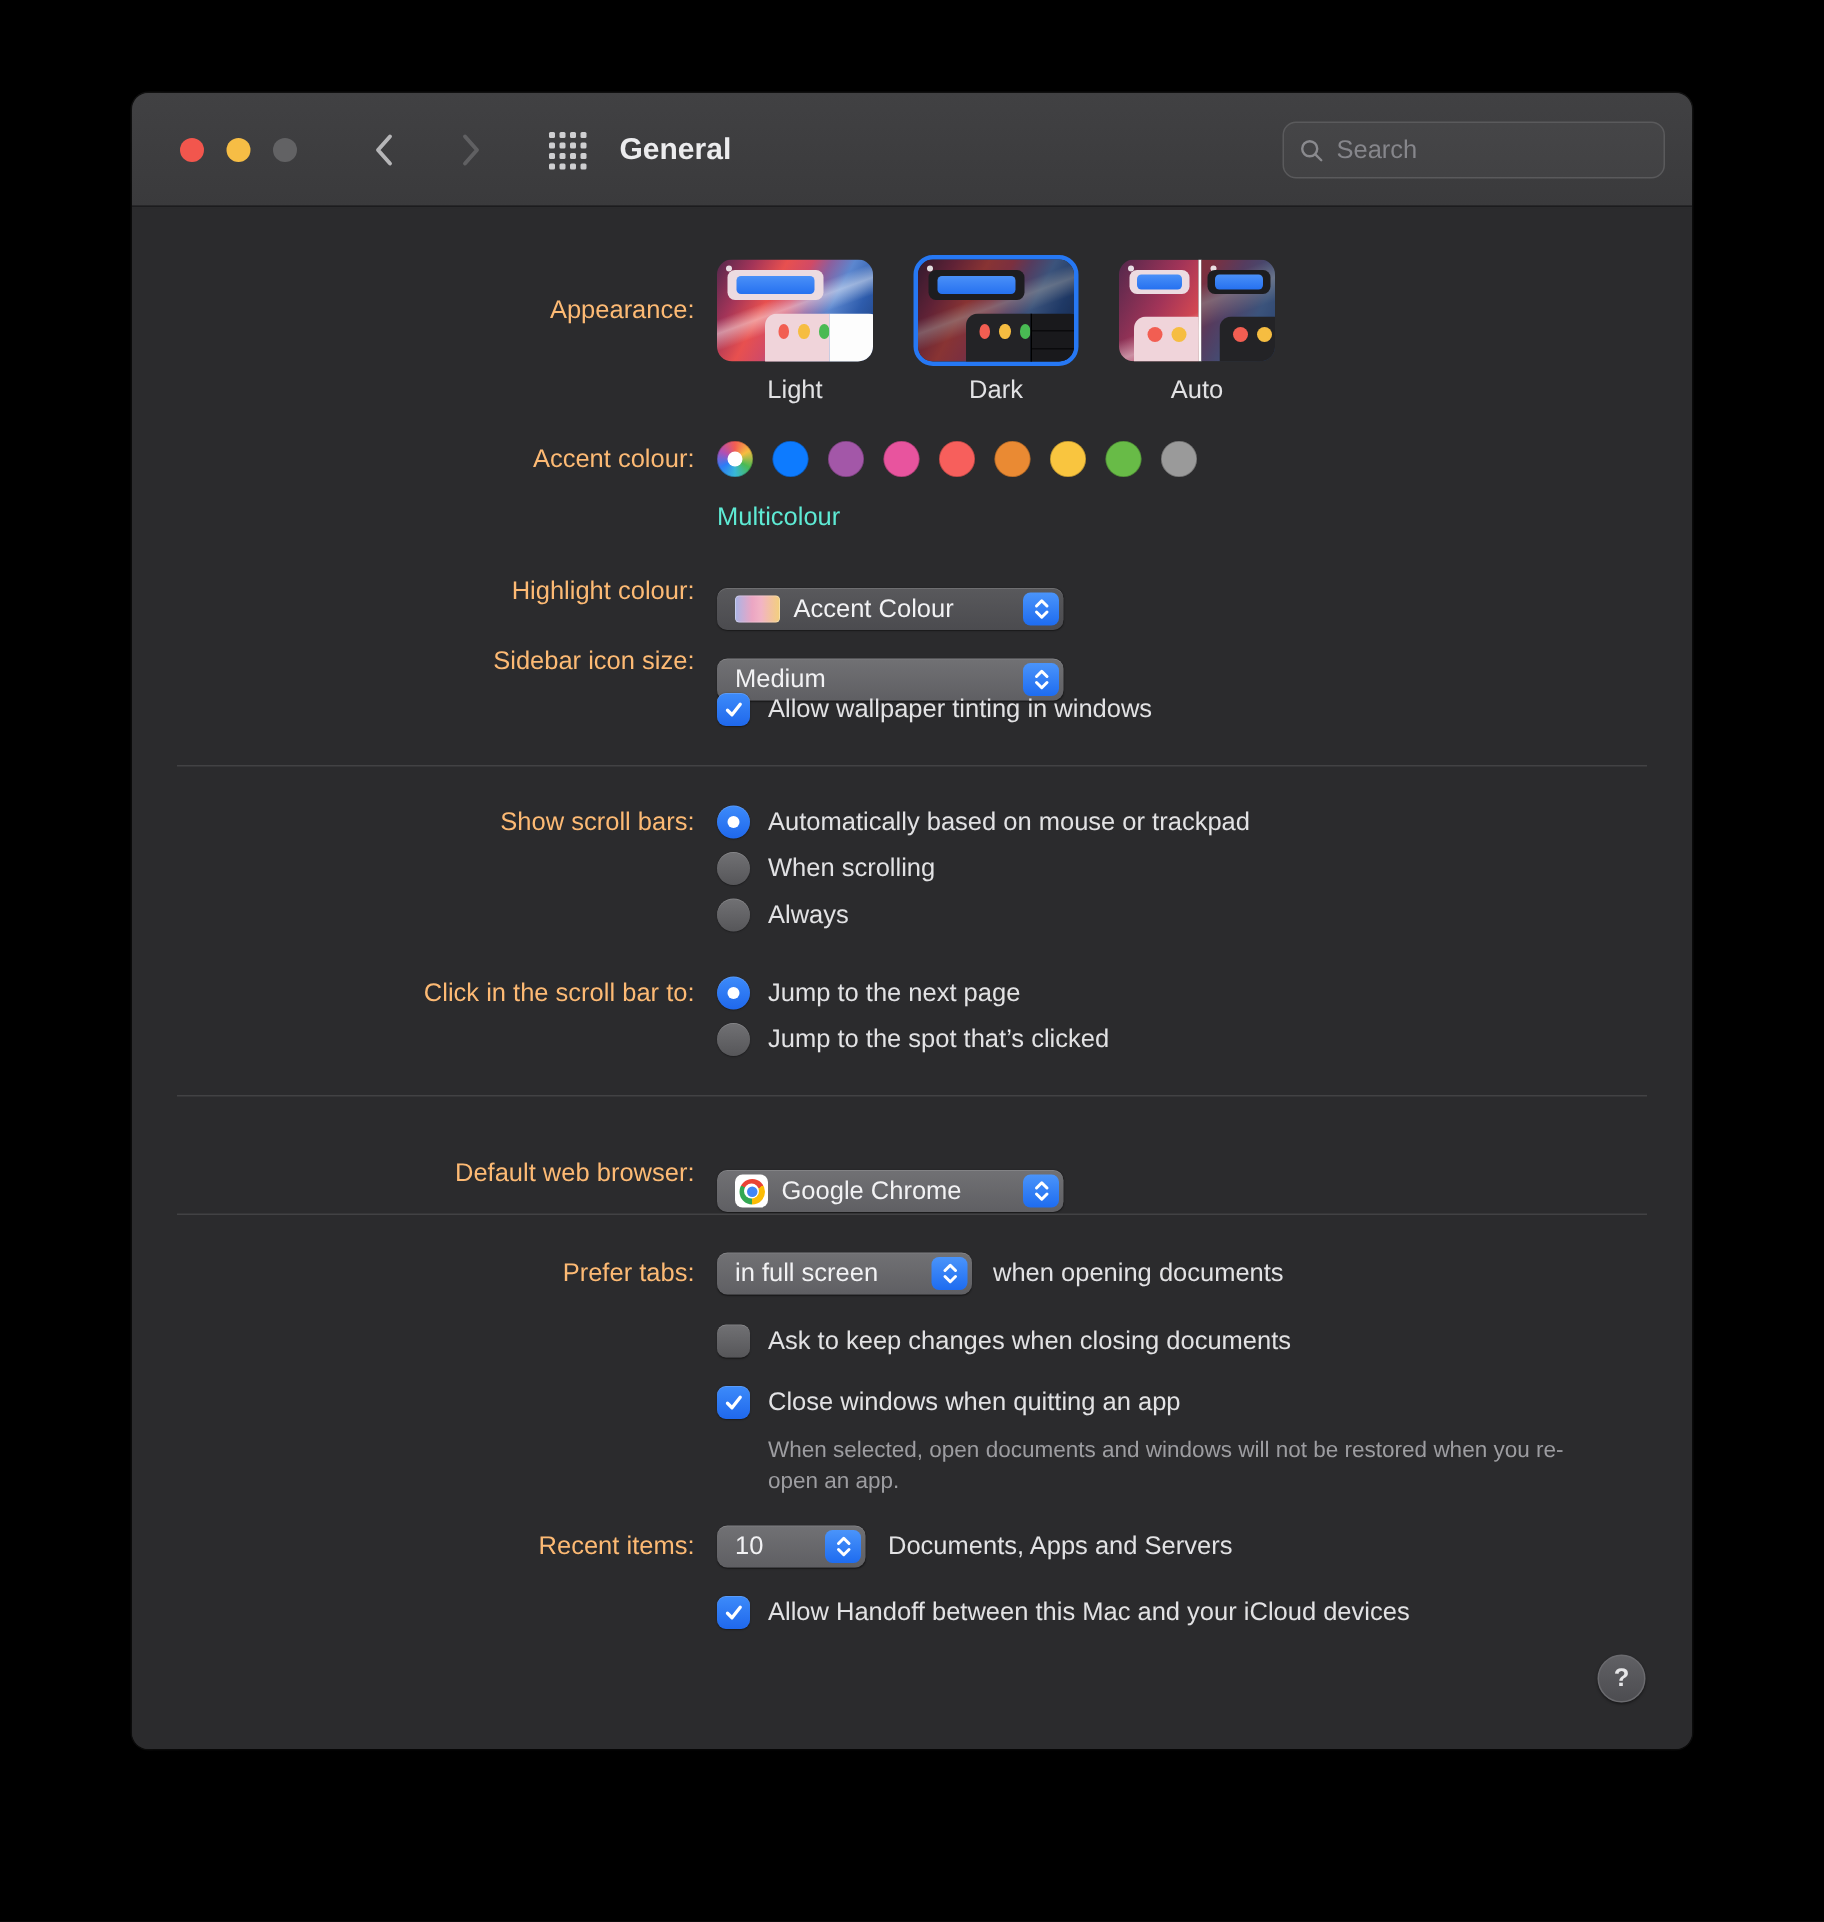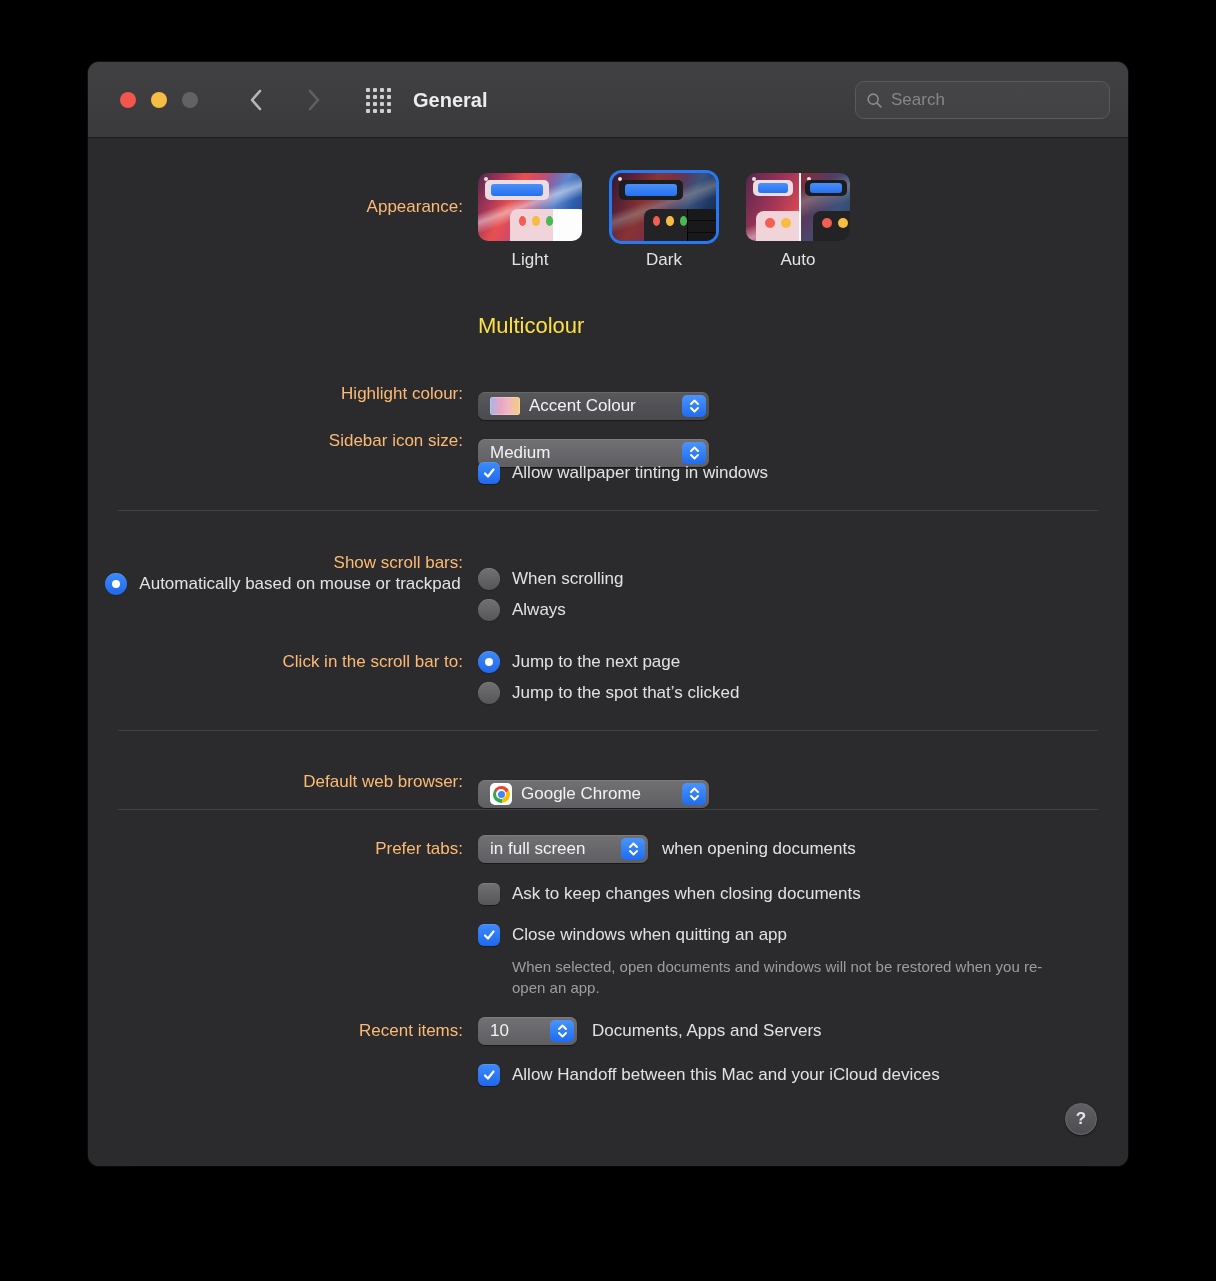--- a/index.html
+++ b/index.html
@@ -80,21 +80,21 @@
   .mini-win.small-r { left:12px; top:38px; right:-8px; bottom:-8px; }
   .app-caption { margin-top:9px; font-size:17px; color:#e2e2e4; }
 
   
   .dots { display:flex; gap:13px; margin-left:15px; align-items:center; }
   .dot { width:24px; height:24px; border-radius:50%; position:relative;
          box-shadow:inset 0 0 0 .5px rgba(0,0,0,.25); }
   .dot.multi { background:conic-gradient(#f35d53,#f6bd41,#49ba53,#38b8d8,#2d7cf7,#b14fb4,#f35d53); }
   .dot.selected::after { content:""; position:absolute; left:7px; top:7px; width:10px; height:10px;
                          border-radius:50%; background:#fff; }
-  .accent-caption { position:absolute; left:390px; top:174px; font-size:22px; color:#fde047; }
+  .accent-caption { position:absolute; left:390px; top:196px; font-size:17px; color:#5eead4; }
 
   
   .popup { height:28px; border-radius:7px; position:relative; display:flex; align-items:center;
            padding:0 34px 0 12px; color:#f2f2f4; font-size:17px;
            background:linear-gradient(#717174,#5f5f63);
            box-shadow:0 .5px 1px rgba(0,0,0,.45), inset 0 .5px 0 rgba(255,255,255,.18); }
   .popup.darker { background:linear-gradient(#59595c,#4b4b4f); }
   .stepper { position:absolute; right:3px; top:3px; bottom:3px; width:24px; border-radius:5px;
              background:linear-gradient(#4a94fa,#1e6cf0); display:flex; align-items:center;
              justify-content:center; }
@@ -259,20 +259,34 @@
                   </div>
               </div>
             </div>
           </div>
           <div class="app-caption">Auto</div>
         </div>
 
       </div>
     </div>
 
+    <div class="row" style="top:155px;">
+      <div class="lbl">Accent colour:</div>
+      <div class="dots">
+        <span class="dot multi selected"></span>
+        <span class="dot" style="background: rgb(13, 123, 255);"></span>
+        <span class="dot" style="background: rgb(163, 87, 168);"></span>
+        <span class="dot" style="background: rgb(232, 84, 158);"></span>
+        <span class="dot" style="background: rgb(247, 95, 92);"></span>
+        <span class="dot" style="background: rgb(234, 138, 51);"></span>
+        <span class="dot" style="background: rgb(249, 197, 63);"></span>
+        <span class="dot" style="background: rgb(104, 187, 71);"></span>
+        <span class="dot" style="background: rgb(154, 154, 154);"></span>
+      </div>
+    </div>
     <div class="accent-caption">Multicolour</div>
 
     <div class="row" style="top:229px;">
       <div class="lbl">Highlight colour:</div>
       <div class="ctl">
         <div class="popup darker w231">
           <span class="hl-swatch"></span>
           <span>Accent Colour</span>
           <span class="stepper">
             <svg width="11" height="16" viewBox="0 0 11 16">
@@ -306,21 +320,21 @@
           <svg width="14" height="14" viewBox="0 0 14 14">
             <polyline points="3,7.5 6,10.5 11.5,3.5" fill="none" stroke="#fff" stroke-width="2.2" stroke-linecap="round" stroke-linejoin="round"></polyline>
           </svg>
         </span>
         <span class="opt-text">Allow wallpaper tinting in windows</span>
       </div>
     </div>
 
     <div class="sep" style="top:371px;"></div>
 
-    <div class="row" style="top:414px;flex-direction:column;">
+    <div class="row" style="top:398px;">
       <div class="lbl">Show scroll bars:</div>
       <div class="ctl">
         <span class="rad on"></span>
         <span class="opt-text">Automatically based on mouse or trackpad</span>
       </div>
     </div>
     <div class="row" style="top:429px;">
       <div class="lbl"></div>
       <div class="ctl">
         <span class="rad off"></span>

